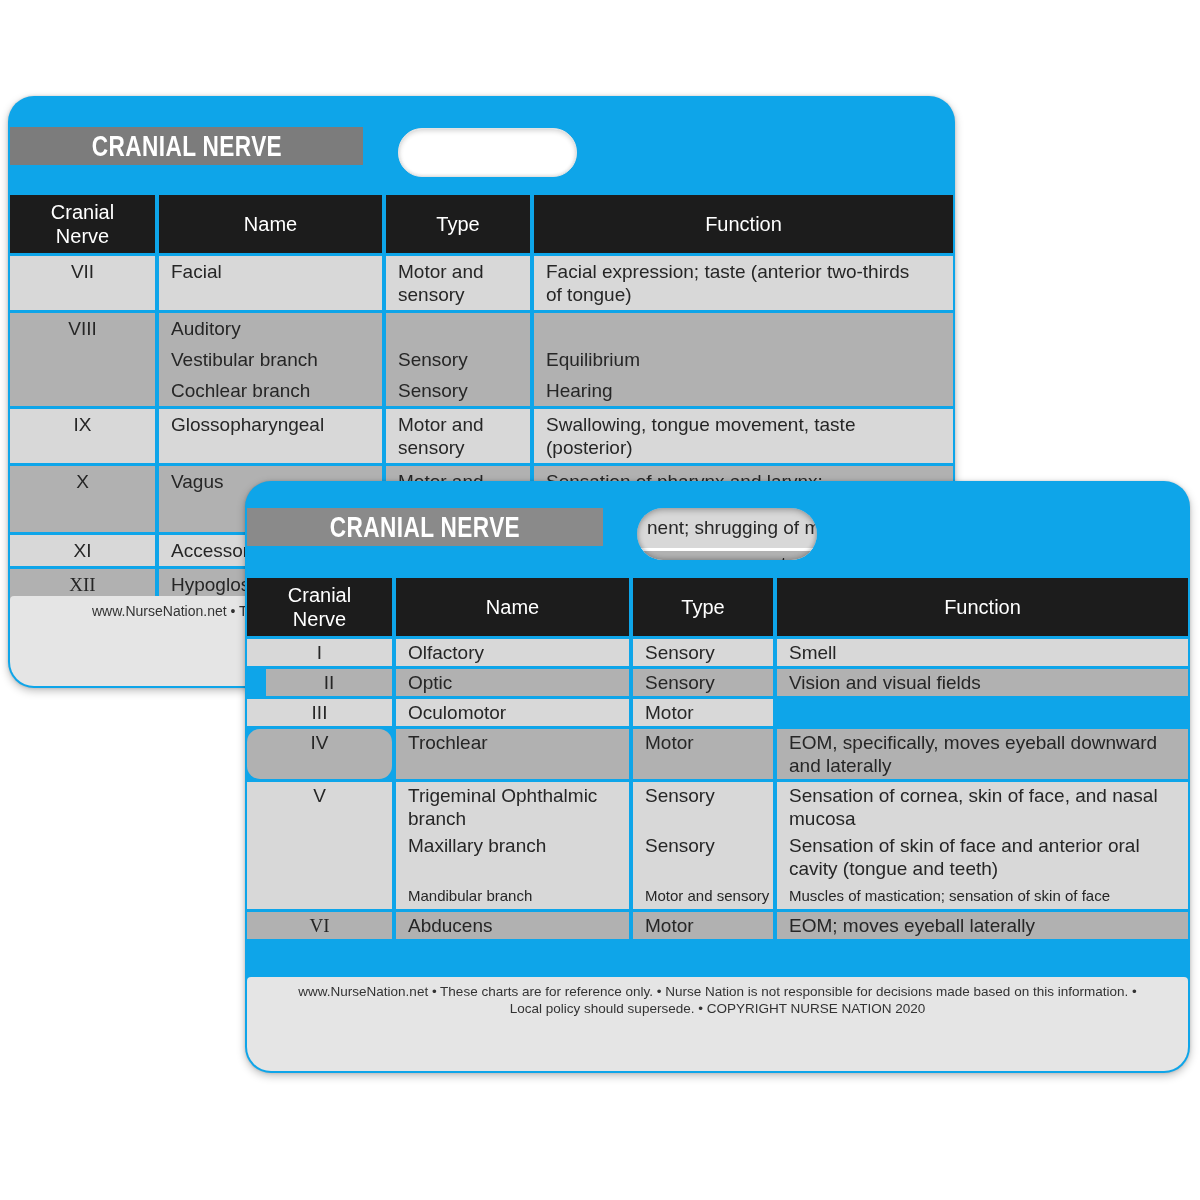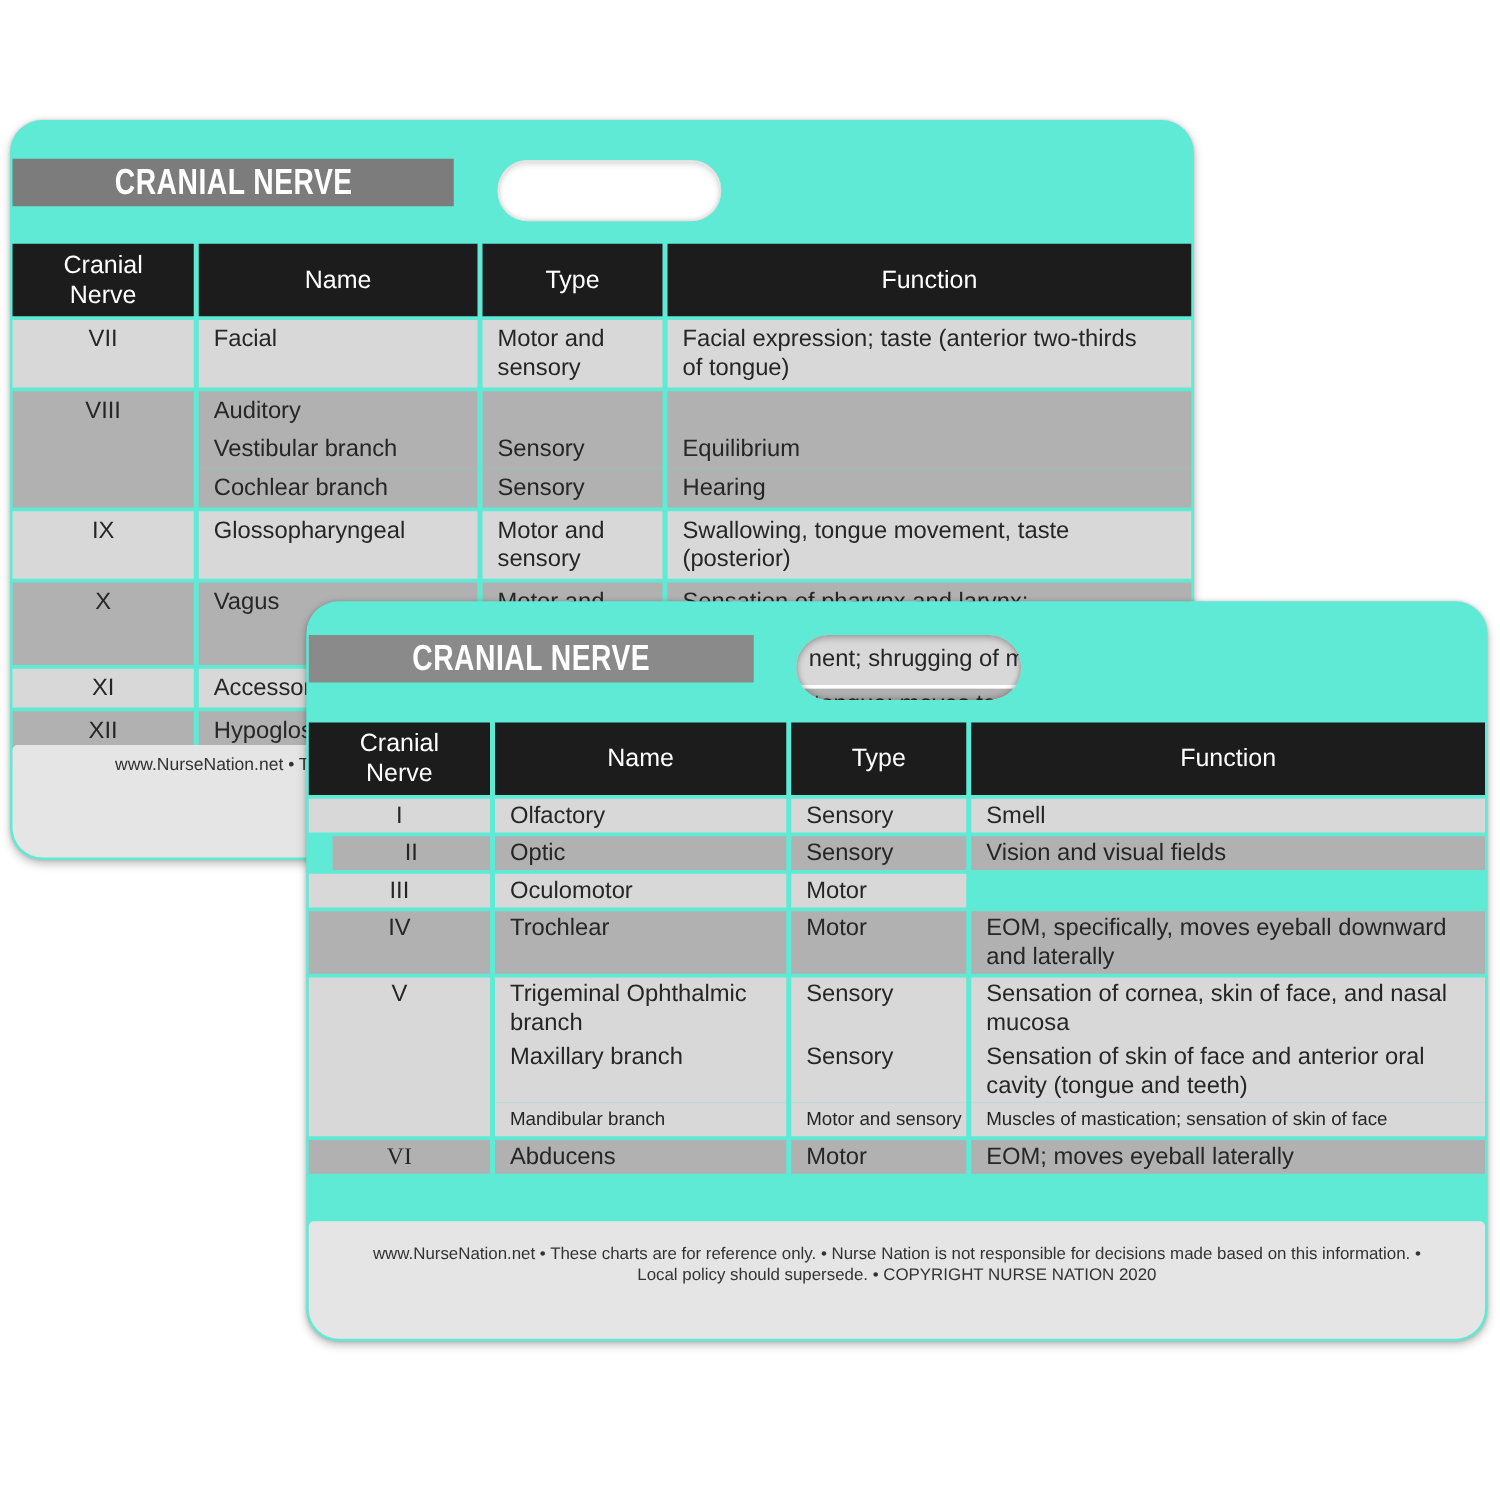--- a/index.html
+++ b/index.html
@@ -1,19 +1,19 @@
 <!DOCTYPE html>
 <html><head>
 <meta charset="utf-8">
 <style>
   html,body{margin:0;padding:0;background:#ffffff;width:1200px;height:1200px;overflow:hidden;
     font-family:"Liberation Sans",sans-serif;}
   #stage{position:relative;width:1200px;height:1200px;background:#fff;}
 
-  .card{position:absolute;background:#5eead4;border-radius:26px;
+  .card{position:absolute;background:#0ea5e9;border-radius:26px;
     box-shadow:0 3px 8px rgba(0,0,0,.25),0 0 3px rgba(0,0,0,.15);}
   #card-back{left:8px;top:96px;width:947px;height:592px;z-index:1;}
   #card-front{left:245px;top:481px;width:945px;height:592px;z-index:2;}
 
   .hbar{position:absolute;display:flex;align-items:center;justify-content:center;height:38px;}
   #card-back .hbar{left:2px;top:31px;width:353px;background:#7c7c7c;}
   #card-front .hbar{left:2px;top:27px;width:356px;background:#8a8a8a;}
   .title{color:#fff;font-weight:bold;font-size:29px;letter-spacing:.5px;white-space:nowrap;
     transform:scaleX(.78);}
 
@@ -50,21 +50,21 @@
   #card-back [data-name="row-VII"]{min-height:54px;grid-auto-rows:1fr;}
   #card-front [data-name="row-V"] .e2{font-size:15px;}
   #card-front [data-name="row-V"] .e2.type-col{padding-right:2px;}
 
   
   .footer{position:absolute;left:2px;right:2px;bottom:2px;background:#e5e5e5;
     border-radius:4px 4px 24px 24px;}
   #card-back .footer{top:500px;}
   #card-front .footer{top:496px;}
   .footer-frag{position:absolute;left:82px;top:7px;font-size:14px;color:#333;white-space:nowrap;}
-  .footer-lines{padding-top:17px;text-align:center;font-size:13.5px;line-height:17px;color:#333;}
+  .footer-lines{padding-top:6px;text-align:center;font-size:13.5px;line-height:17px;color:#333;}
 </style>
 </head>
 <body>
 
 <div id="stage" data-name="product-photo">
 
   <div class="card" id="card-back" data-name="card-back">
     <div class="hbar" data-name="header-bar">
       <span class="title" data-name="card-title">CRANIAL NERVE</span>
     </div>
@@ -109,21 +109,21 @@
           <div class="cell e0 function-col" data-name="function-cell">Sensation of pharynx and larynx;
 swallowing;</div>
         </div>
         <div class="trow light" data-name="row-XI">
           <div class="cell nerve" data-name="nerve-cell" style="grid-area: 1 / 1 / span 1 / 2;">XI</div>
           <div class="cell e0 name-col" data-name="name-cell">Accessory</div>
           <div class="cell e0 type-col" data-name="type-cell"></div>
           <div class="cell e0 function-col" data-name="function-cell"></div>
         </div>
         <div class="trow dark" data-name="row-XII">
-          <div class="cell nerve" data-name="nerve-cell" style="grid-area: 1 / 1 / span 1 / 2;">XII</div>
+          <div class="cell nerve" data-name="nerve-cell" style="grid-area: 1 / 1 / span 1 / 2; font-family: Liberation Serif, serif;">XII</div>
           <div class="cell e0 name-col" data-name="name-cell">Hypogloss</div>
           <div class="cell e0 type-col" data-name="type-cell"></div>
           <div class="cell e0 function-col" data-name="function-cell"></div>
         </div>
       </div>
     <div class="footer" data-name="footer-band">
       <span class="footer-frag" data-name="footer-text">www.NurseNation.net • The</span>
     </div>
   </div>
 
@@ -157,21 +157,21 @@
           <div class="cell e0 name-col" data-name="name-cell">Optic</div>
           <div class="cell e0 type-col" data-name="type-cell">Sensory</div>
           <div class="cell e0 function-col" data-name="function-cell">Vision and visual fields</div>
         </div>
         <div class="trow light" data-name="row-III">
           <div class="cell nerve" data-name="nerve-cell" style="grid-area: 1 / 1 / span 1 / 2;">III</div>
           <div class="cell e0 name-col" data-name="name-cell">Oculomotor</div>
           <div class="cell e0 type-col" data-name="type-cell">Motor</div>
         </div>
         <div class="trow dark" data-name="row-IV">
-          <div class="cell nerve" data-name="nerve-cell" style="grid-area: 1 / 1 / span 1 / 2;">IV</div>
+          <div class="cell nerve" data-name="nerve-cell" style="grid-area: 1 / 1 / span 1 / 2; border-radius: 13px;">IV</div>
           <div class="cell e0 name-col" data-name="name-cell">Trochlear</div>
           <div class="cell e0 type-col" data-name="type-cell">Motor</div>
           <div class="cell e0 function-col" data-name="function-cell">EOM, specifically, moves eyeball downward
 and laterally</div>
         </div>
         <div class="trow light" data-name="row-V">
           <div class="cell nerve" data-name="nerve-cell" style="grid-area: 1 / 1 / span 3 / 2;">V</div>
           <div class="cell e0 name-col" data-name="name-cell">Trigeminal Ophthalmic
 branch</div>
           <div class="cell e0 type-col" data-name="type-cell">Sensory</div>

